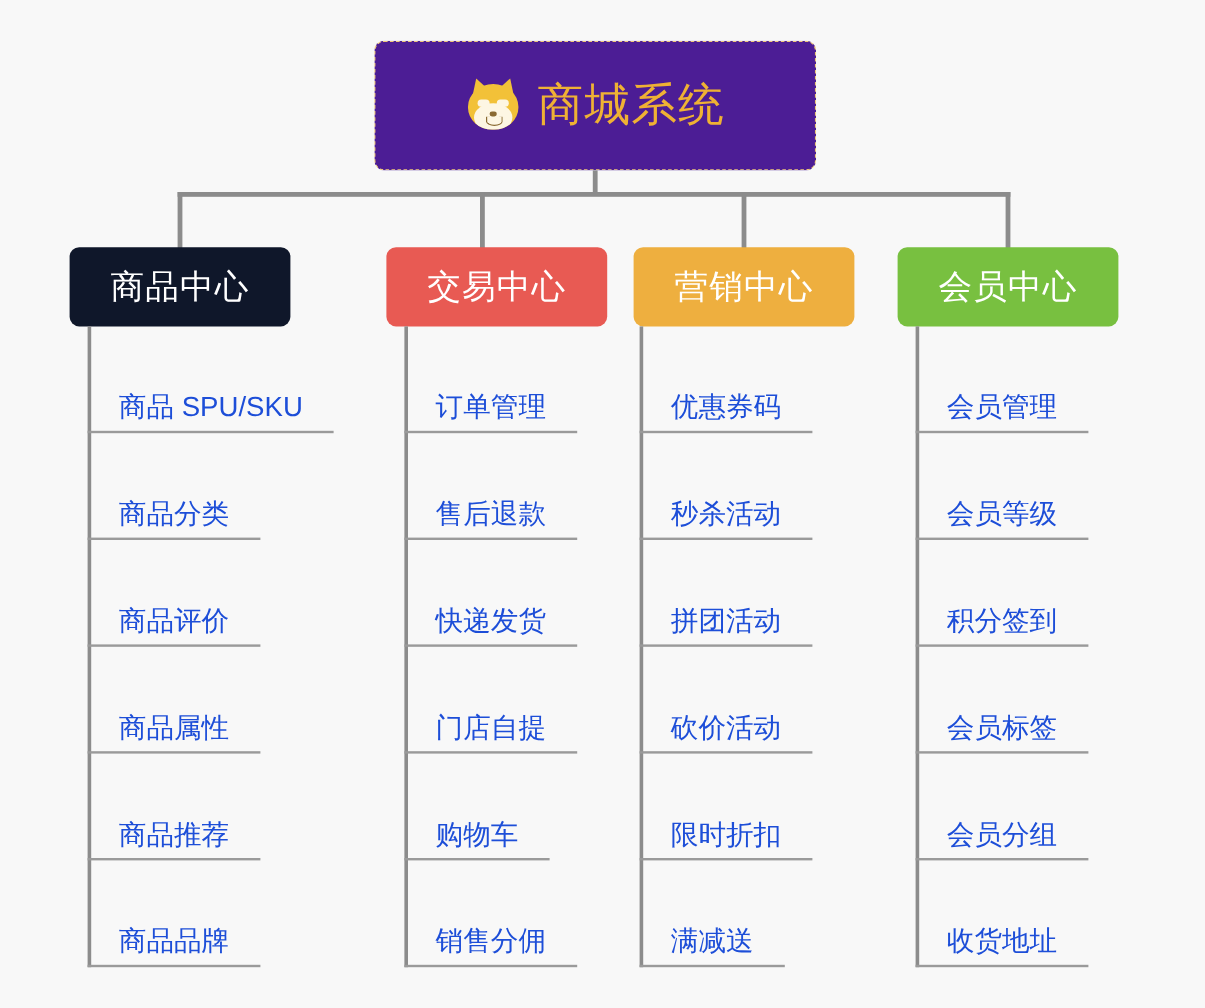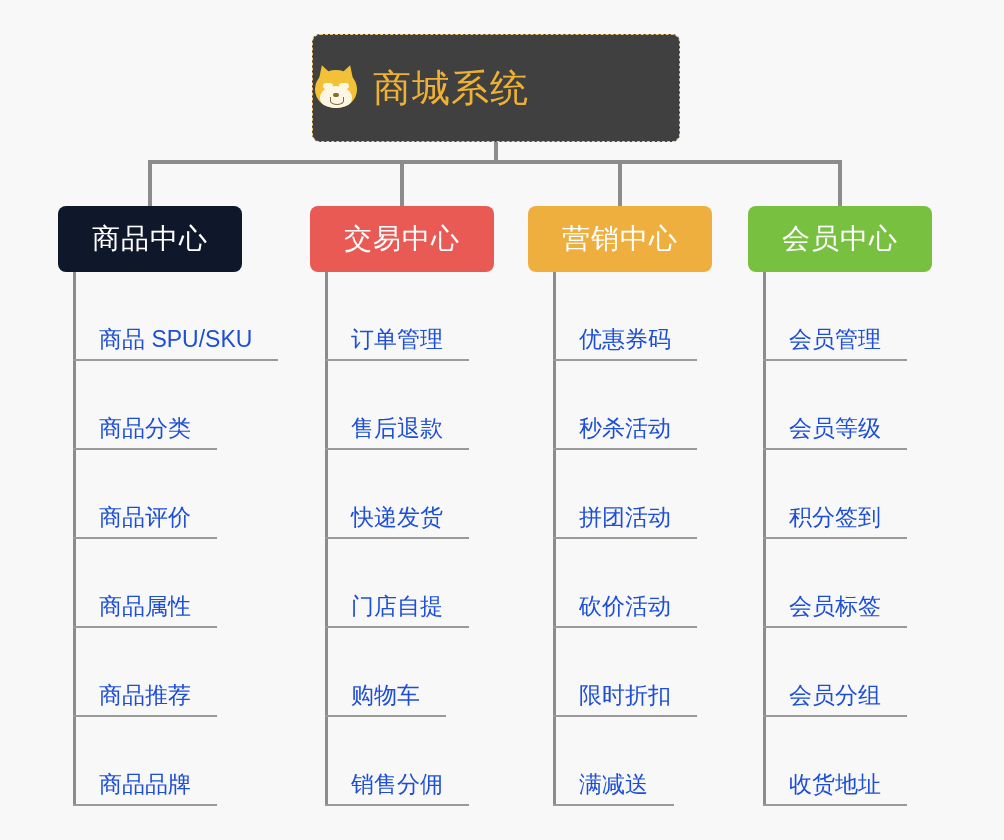--- a/index.html
+++ b/index.html
@@ -21,26 +21,26 @@
   }
 
   
   .root-node {
     position: absolute;
     left: 312px;
     top: 34px;
     width: 368px;
     height: 108px;
     box-sizing: border-box;
-    background: #404040;
+    background: #4c1d95;
     border: 1px dashed #eec77a;
     border-radius: 8px;
     display: flex;
     align-items: center;
-    justify-content: flex-start;
+    justify-content: center;
     gap: 14px;
   }
   .root-title {
     font-size: 38px;
     color: #efb134;
     letter-spacing: 1px;
     line-height: 1;
     white-space: nowrap;
   }
 
@@ -225,21 +225,21 @@
         </div>
       <div class="leaf">
           <div class="leaf-inner"><span class="leaf-label">商品推荐</span></div>
         </div>
       <div class="leaf">
           <div class="leaf-inner"><span class="leaf-label">商品品牌</span></div>
         </div>
     </div>
   </div>
 
-  <div class="column" style="left:310px; width:184px;">
+  <div class="column" style="left:322px; width:184px;">
     <div class="cat-box" style="width: 184px; background: rgb(232, 90, 83);">
       <span class="cat-label">交易中心</span>
     </div>
     <div class="leaf-list" style="margin-left:15px;">
       <div class="trunk" style="height: 534px;"></div>
       <div class="leaf">
           <div class="leaf-inner"><span class="leaf-label">订单管理</span></div>
         </div>
       <div class="leaf">
           <div class="leaf-inner"><span class="leaf-label">售后退款</span></div>
@@ -256,21 +256,21 @@
       <div class="leaf">
           <div class="leaf-inner"><span class="leaf-label">销售分佣</span></div>
         </div>
     </div>
   </div>
 
   <div class="column" style="left:528px; width:184px;">
     <div class="cat-box" style="width: 184px; background: rgb(238, 175, 63);">
       <span class="cat-label">营销中心</span>
     </div>
-    <div class="leaf-list" style="margin-left:25px;">
+    <div class="leaf-list" style="margin-left:5px;">
       <div class="trunk" style="height: 534px;"></div>
       <div class="leaf">
           <div class="leaf-inner"><span class="leaf-label">优惠券码</span></div>
         </div>
       <div class="leaf">
           <div class="leaf-inner"><span class="leaf-label">秒杀活动</span></div>
         </div>
       <div class="leaf">
           <div class="leaf-inner"><span class="leaf-label">拼团活动</span></div>
         </div>

